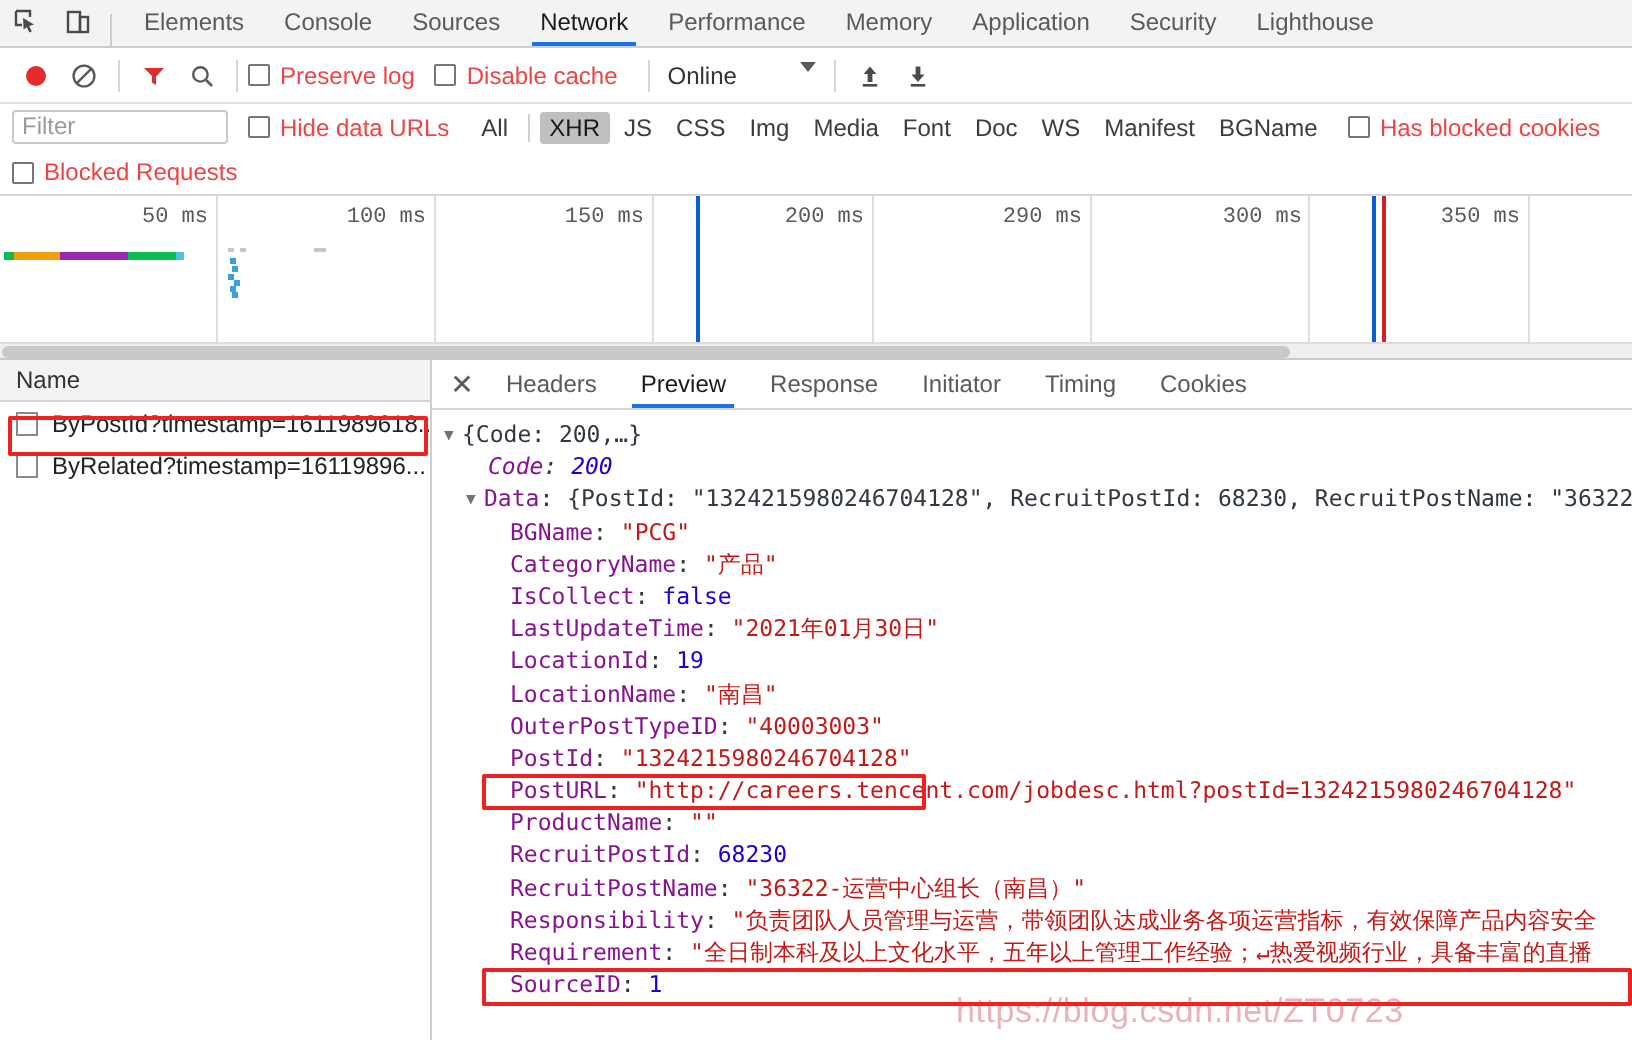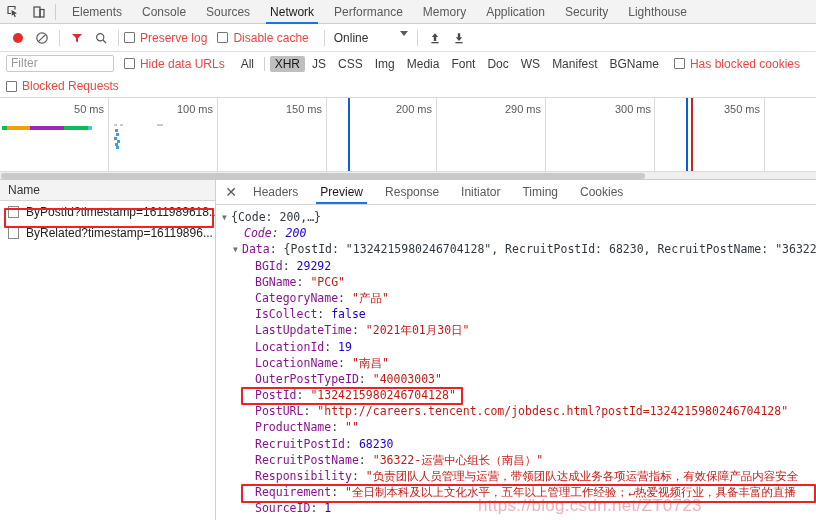--- a/index.html
+++ b/index.html
@@ -12,21 +12,21 @@
     font-size: 12px;
     color: #303942;
   }
   #app { position: relative; width: 816px; height: 520px; }
 
   
   .devtools-tabbar {
     position: absolute; top: 0; left: 0; width: 816px; height: 24px;
     background: #f3f3f3;
     border-bottom: 1px solid #cdcdcd;
-    display: flex; align-items: center;
+    display: flex; align-items: flex-end;
   }
   .tool-icon {
     width: 26px; height: 24px;
     display: flex; align-items: center; justify-content: center;
     cursor: pointer;
   }
   .tabstrip-sep {
     width: 1px; height: 16px; background: #cdcdcd; margin: 0 6px 0 3px;
   }
   .main-tab {
@@ -111,20 +111,21 @@
     overflow: hidden;
   }
   .ov-divider {
     position: absolute; top: 0; bottom: 8px; width: 1px; background: #dcdcdc;
   }
   .ov-label {
     position: absolute; top: 5px;
     font-size: 11px; color: #5a5a5a;
     transform: translateX(-100%);
     white-space: nowrap;
+    font-family: Liberation Mono, monospace;
   }
   .ov-bar { position: absolute; height: 4px; }
   .ov-dot { position: absolute; width: 3px; height: 3px; background: #3aa0e3; }
   .ov-vline { position: absolute; top: 0; bottom: 8px; width: 2px; }
   .ov-scroll {
     position: absolute; bottom: 0; left: 0; width: 816px; height: 8px;
     background: #efefef; border-top: 1px solid #dcdcdc;
   }
   .ov-scroll-thumb {
     position: absolute; top: 1px; left: 1px; height: 6px; width: 644px;
@@ -448,23 +449,20 @@
 
         <div class="jline ind2">
           <span class="k-name">Code</span><span class="k-punc">: </span><span class="k-num">200</span>
         </div>
 
         <div class="jline ind1">
           <span class="tri">▼</span><span class="k-name">Data</span><span class="k-punc">: </span><span class="k-punc">{PostId: "1324215980246704128", RecruitPostId: 68230, RecruitPostName: "36322-运营</span>
         </div>
 
         <div class="jline ind3">
-          <span class="k-name">BGId</span><span class="k-punc">: </span><span class="k-num">29292</span>
-        </div>
-        <div class="jline ind3">
           <span class="k-name">BGName</span><span class="k-punc">: </span><span class="k-str">"PCG"</span>
         </div>
         <div class="jline ind3">
           <span class="k-name">CategoryName</span><span class="k-punc">: </span><span class="k-str">"产品"</span>
         </div>
         <div class="jline ind3">
           <span class="k-name">IsCollect</span><span class="k-punc">: </span><span class="k-bool">false</span>
         </div>
         <div class="jline ind3">
           <span class="k-name">LastUpdateTime</span><span class="k-punc">: </span><span class="k-str">"2021年01月30日"</span>

